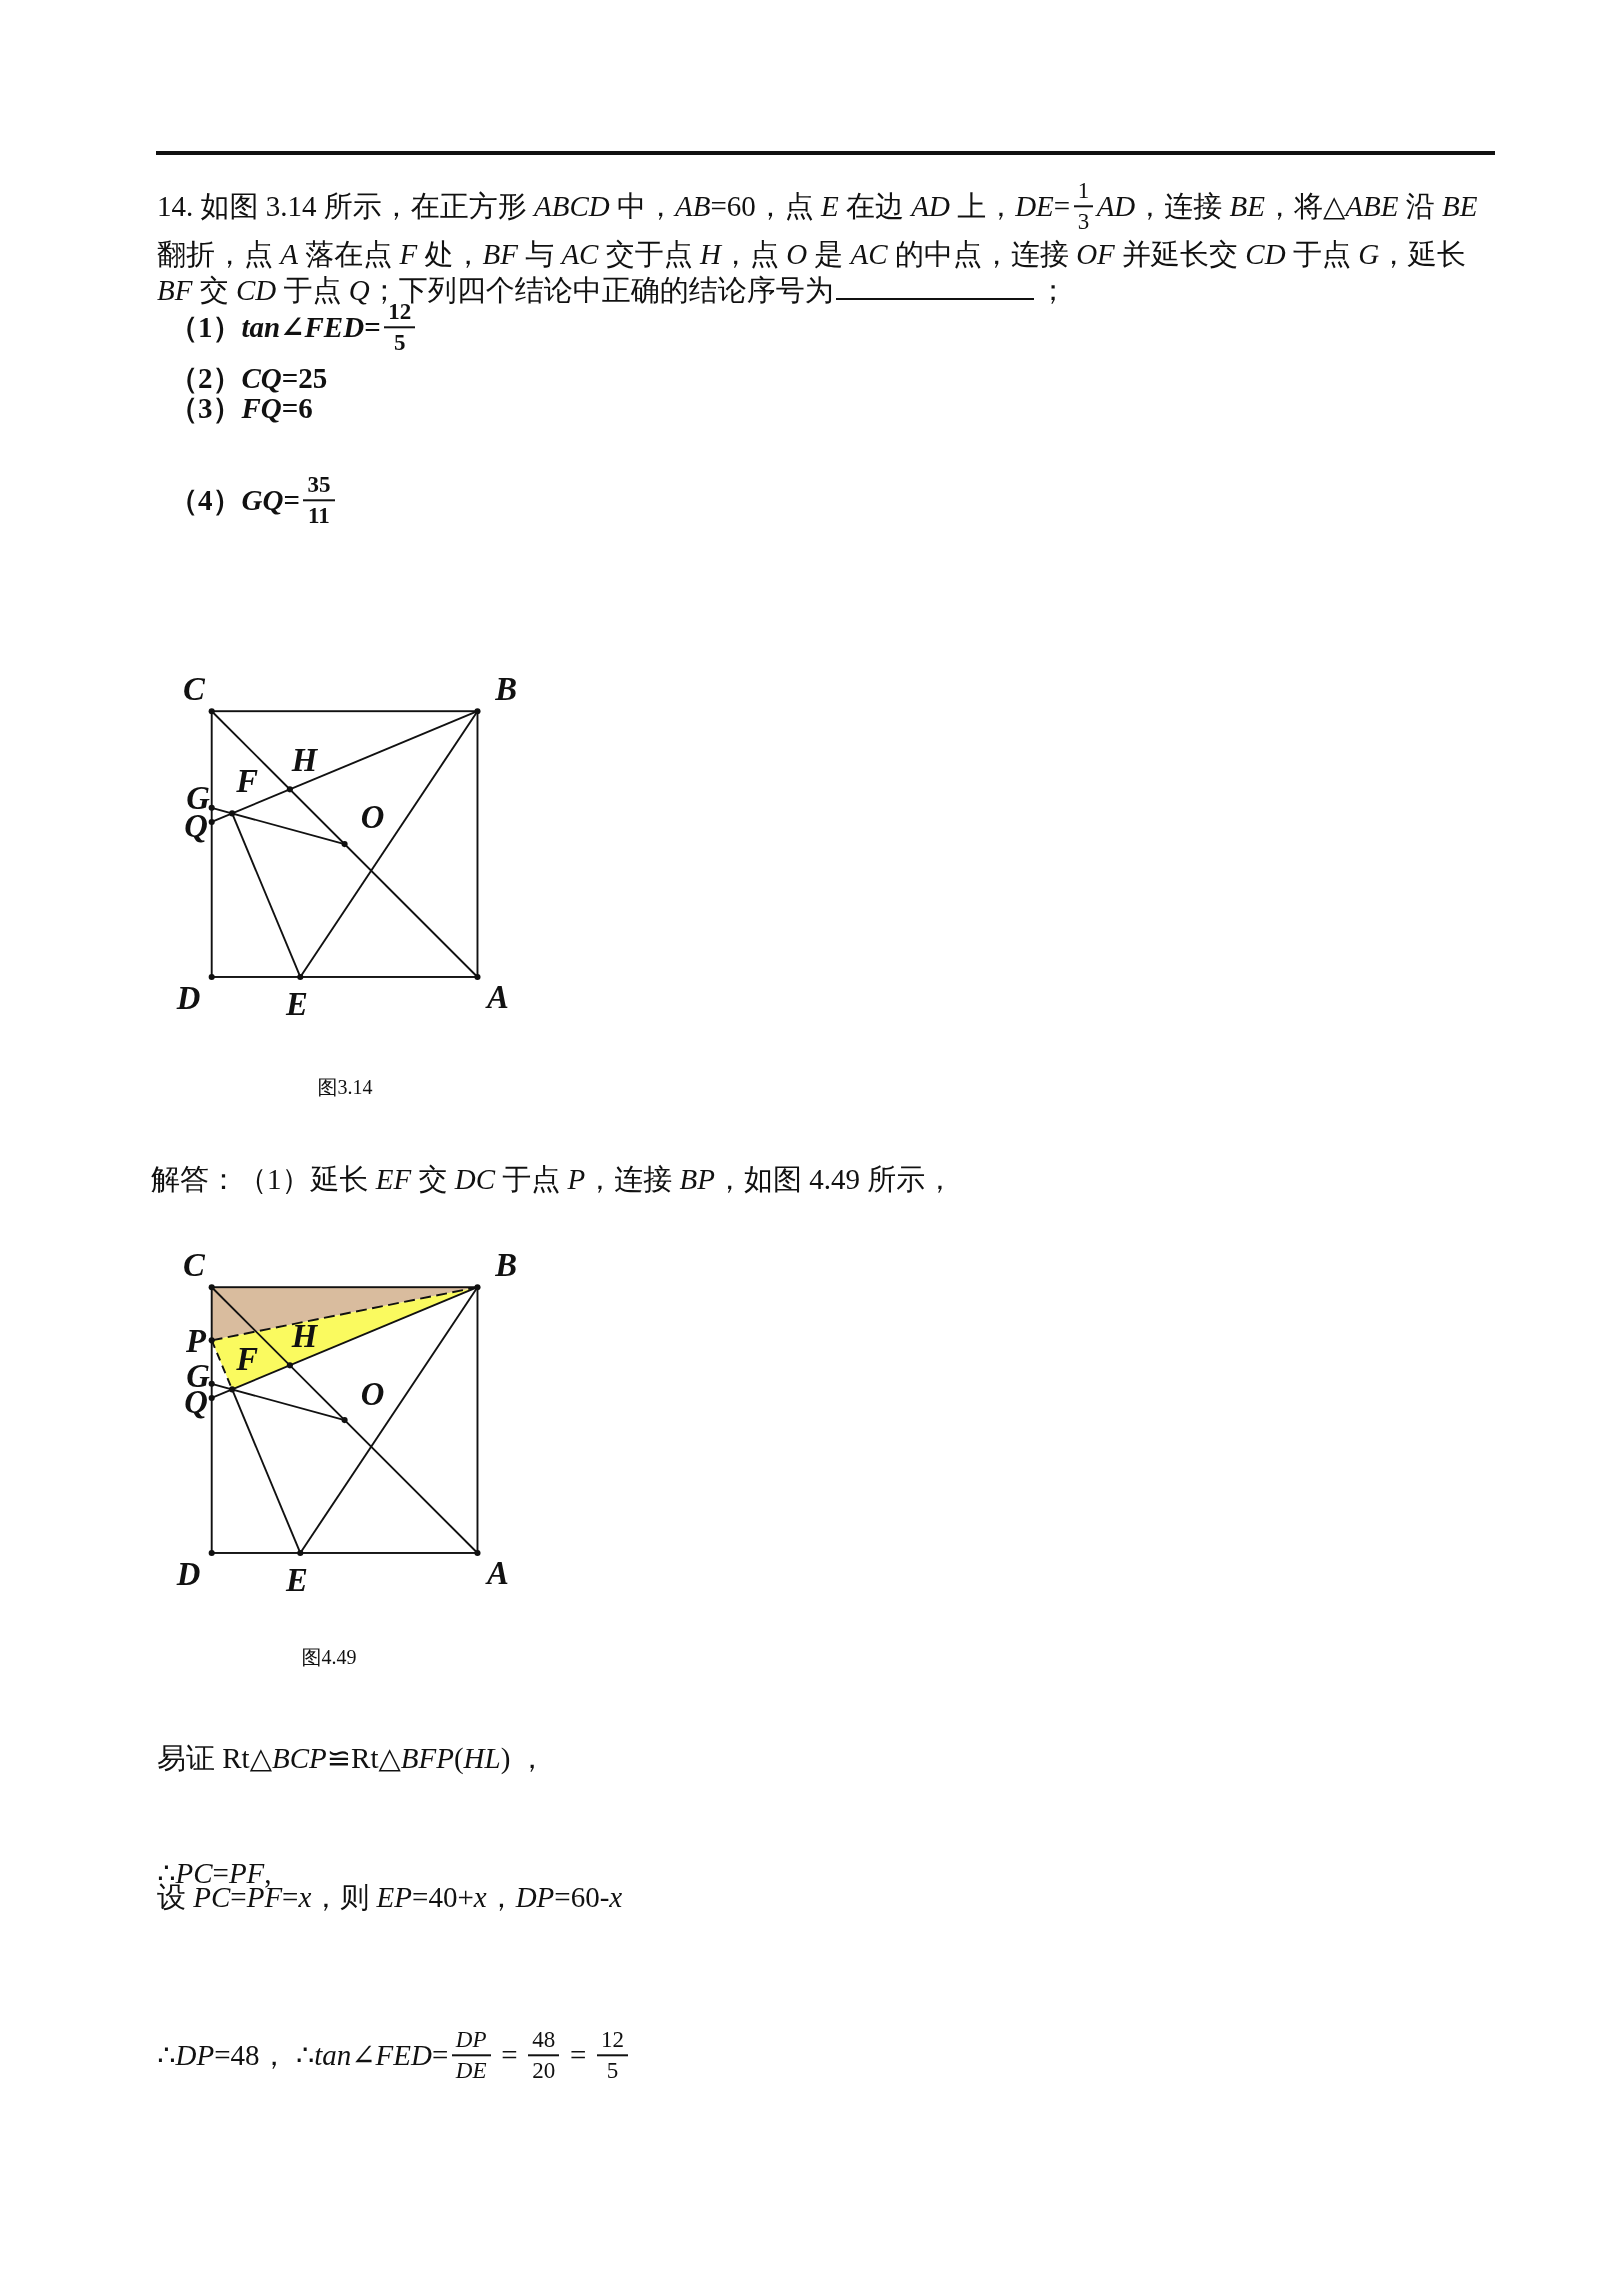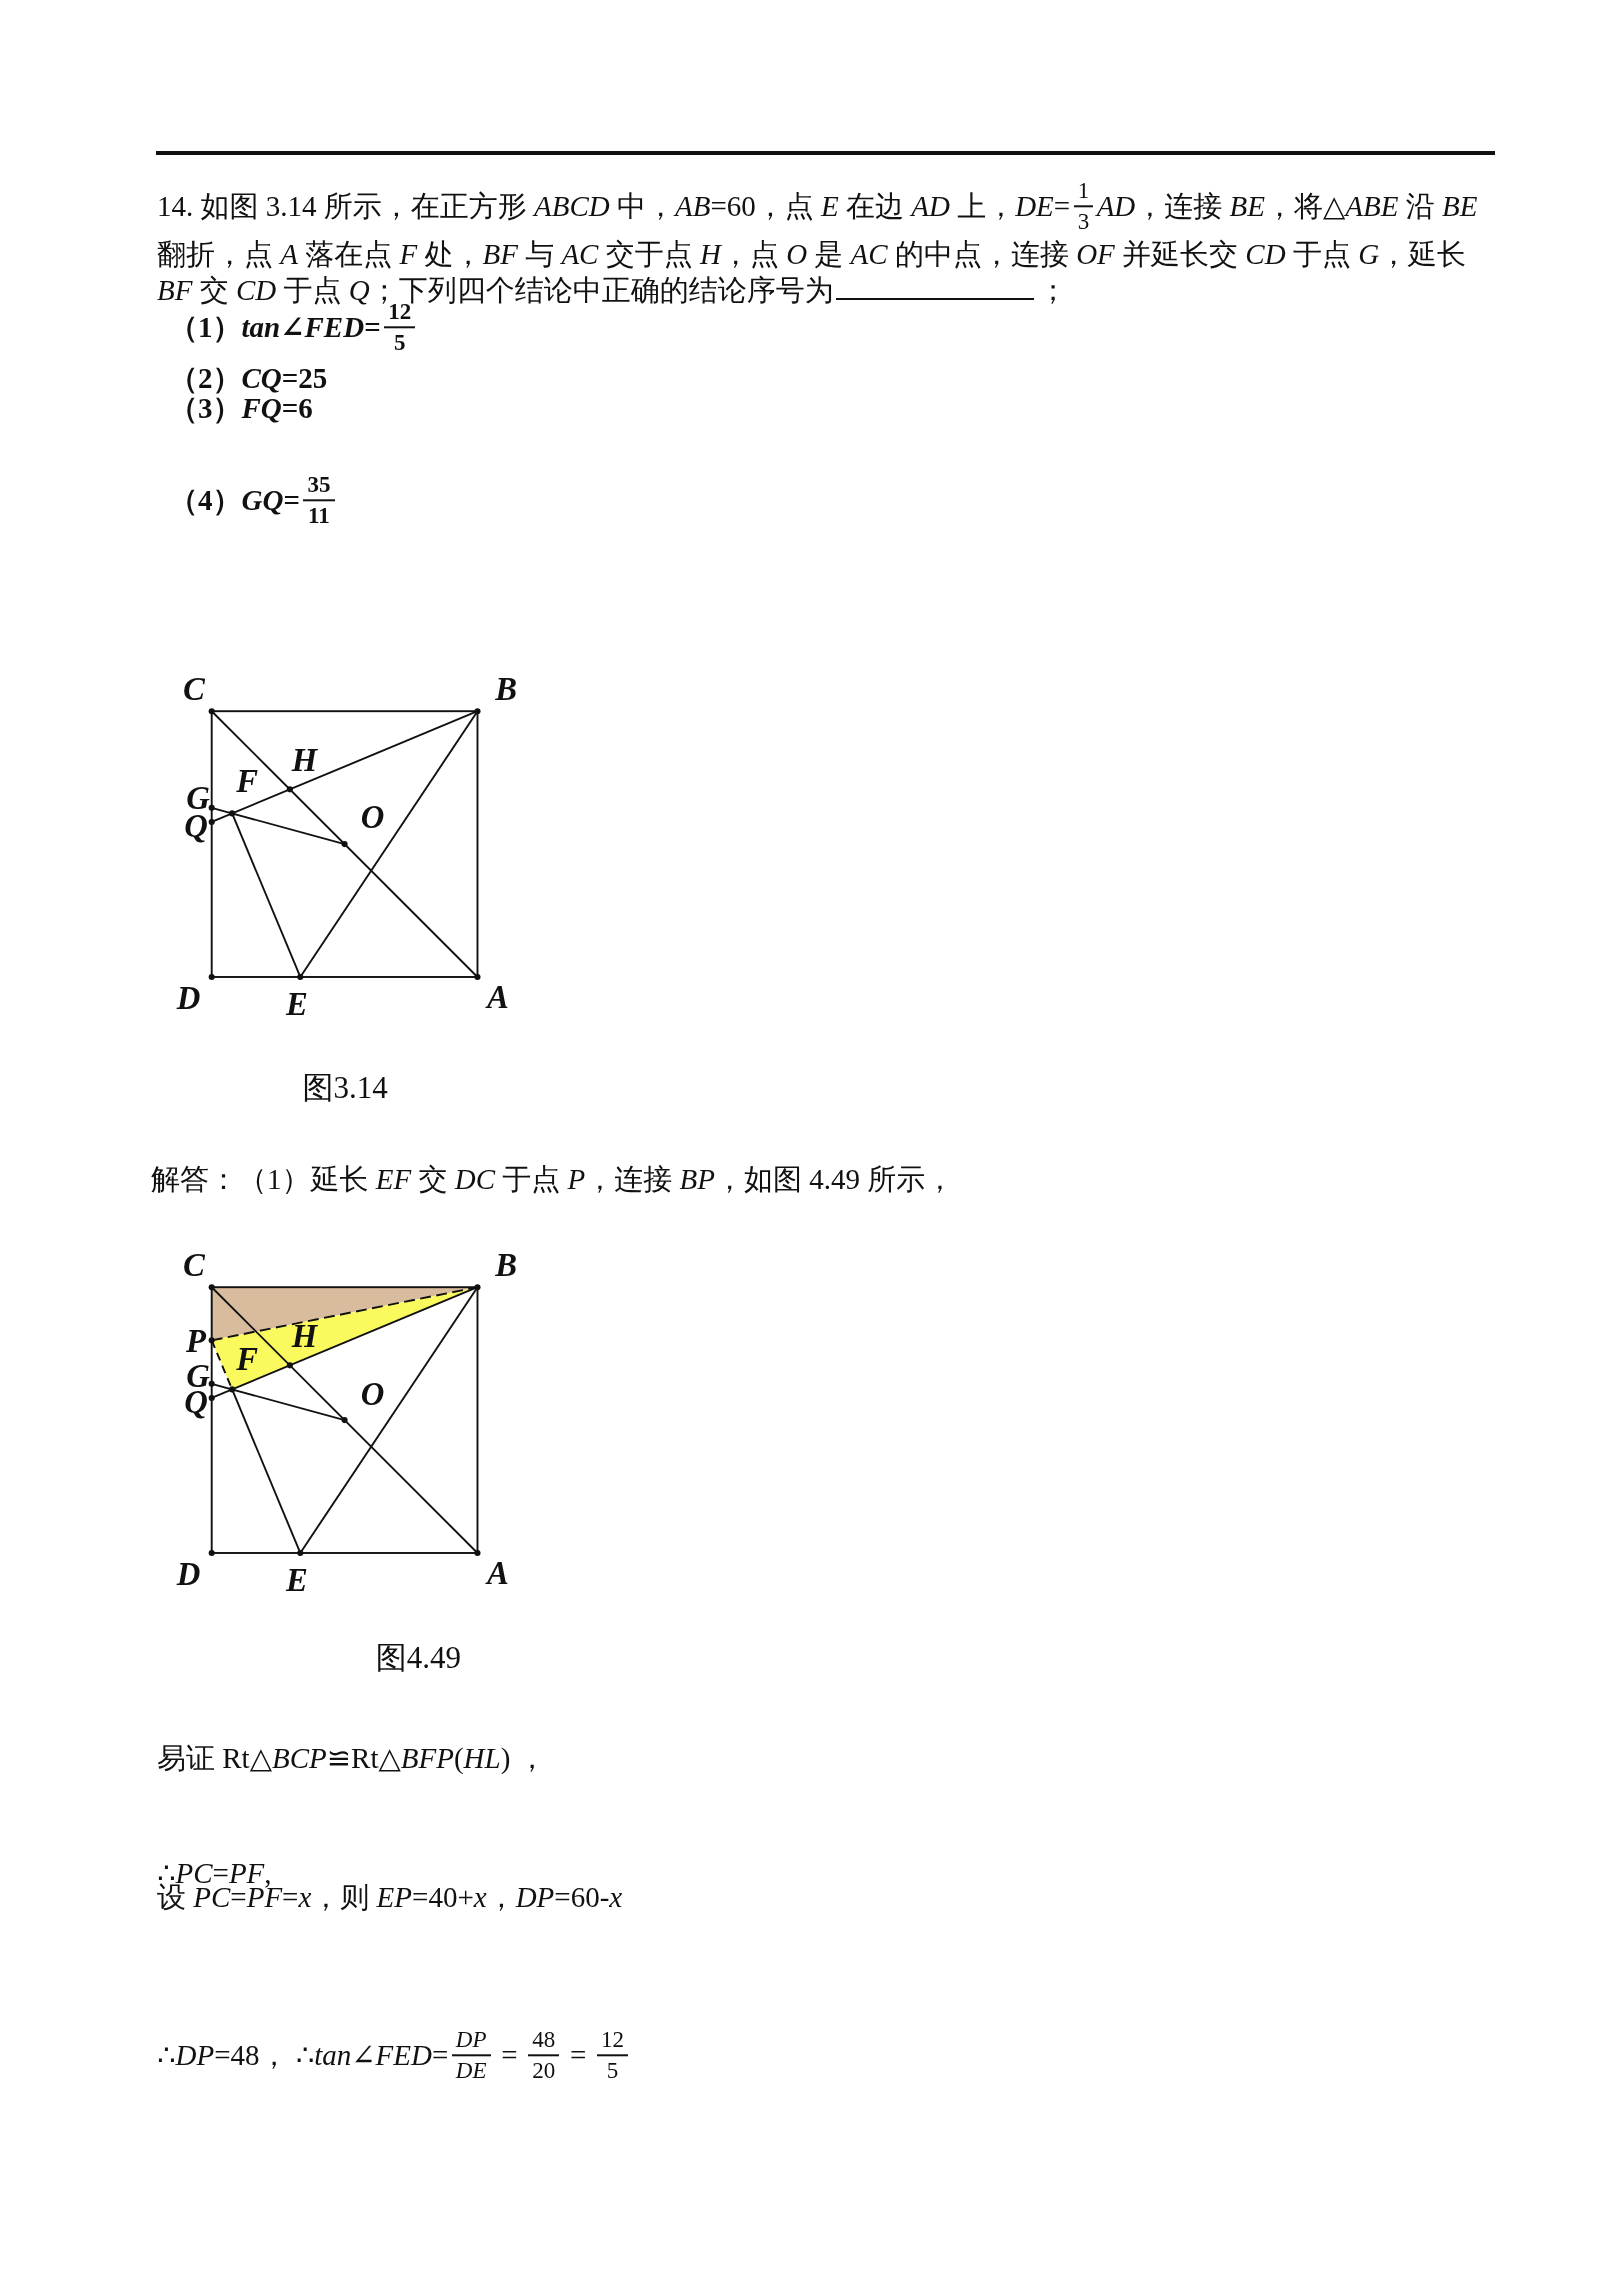--- a/index.html
+++ b/index.html
@@ -40,21 +40,21 @@
   .frac.it .fn,.frac.it .fd{font-style:italic;}
   .blank{
     display:inline-block;
     height:27px;
     border-bottom:2.7px solid #111;
     margin:0 4.1px 0 2.7px;
   }
   .caption{
     width:232px;
     text-align:center;
-    font-size:31px;
+    font-size:20px;
     line-height:35px;
   }
   svg text{
     font-family:"Liberation Serif","DejaVu Serif",serif;
     font-style:italic;
     font-weight:bold;
     font-size:48px;
     text-anchor:middle;
     dominant-baseline:central;
     fill:#111111;
@@ -151,21 +151,21 @@
       <text x="206" y="131">H</text>
       <text x="122" y="166">F</text>
       <text x="50" y="190">G</text>
       <text x="47" y="228">Q</text>
       <text x="306" y="216">O</text>
       <text x="36" y="481">D</text>
       <text x="195" y="489">E</text>
       <text x="490" y="480">A</text>
     </g>
   </svg>
-  <div class="abs caption" style="left:229px;top:1640px;text-align:right;">图4.49</div>
+  <div class="abs caption" style="left:213px;top:1640px;">图4.49</div>
 
   <div class="abs sline" style="left:157px;top:1743px;"><span>易证 Rt△</span><span class="it">BCP</span><span>≌Rt△</span><span class="it">BFP</span><span>(</span><span class="it">HL</span><span>) ，</span></div>
   <div class="abs sline" style="left:157px;top:1814px;margin-top:44px;"><span>∴</span><span class="it">PC</span><span>=</span><span class="it">PF</span><span>,</span></div>
   <div class="abs sline" style="left:157px;top:1882px;"><span>设 </span><span class="it">PC</span><span>=</span><span class="it">PF</span><span>=</span><span class="it">x</span><span>，则 </span><span class="it">EP</span><span>=40+</span><span class="it">x</span><span>，</span><span class="it">DP</span><span>=60-</span><span class="it">x</span></div>
   <div class="abs sline" style="left:157px;top:2030px;"><span>∴</span><span class="it">DP</span><span>=48， ∴</span><span class="it">tan</span><span>∠</span><span class="it">FED</span><span>=</span><span class="frac it"><span class="fn">DP</span><span class="fd">DE</span></span><span> = </span><span class="frac"><span class="fn">48</span><span class="fd">20</span></span><span> = </span><span class="frac"><span class="fn">12</span><span class="fd">5</span></span></div>
 
 </div>
 
 
 </body></html>

